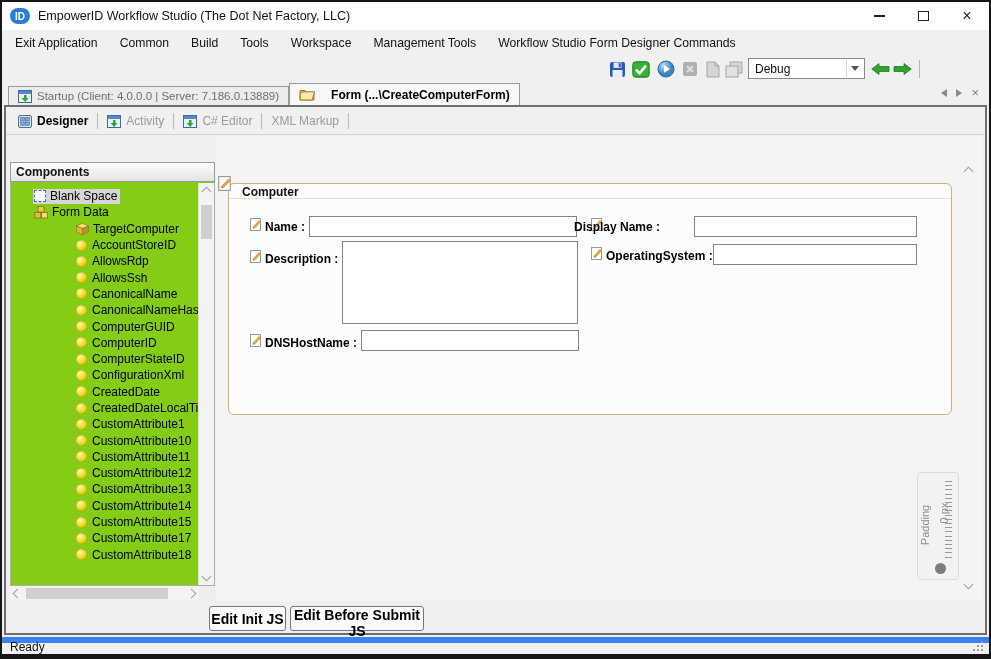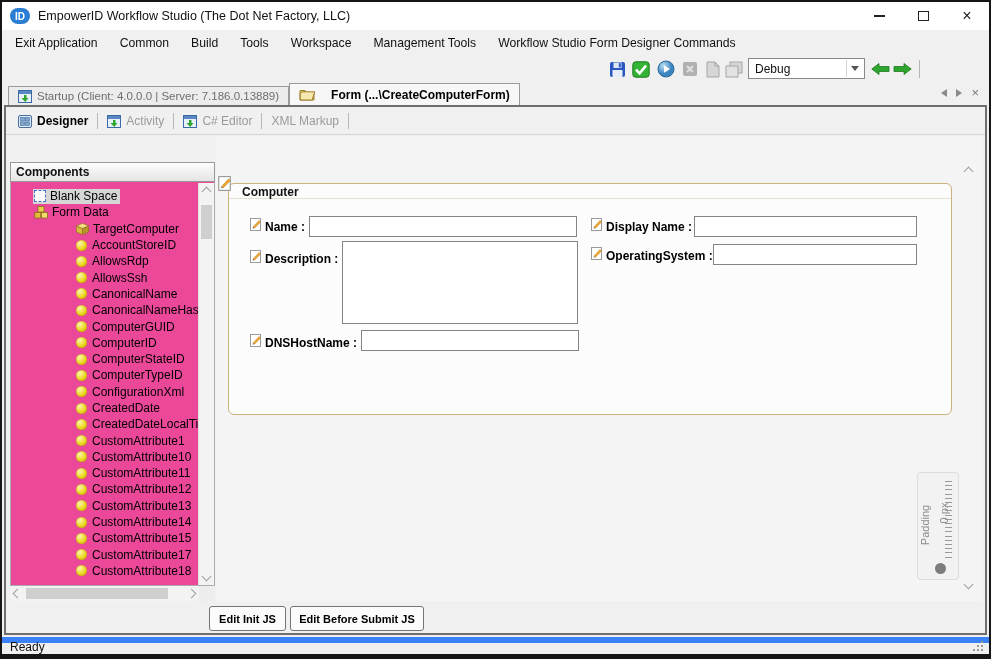--- a/index.html
+++ b/index.html
@@ -39,21 +39,21 @@
   
   .docarea { position:absolute; left:2px; top:103px; width:983px; height:530px; border:2px solid #6e6e6e; background:#f0f0f0; }
   .subtabs { position:absolute; left:12px; top:108px; display:flex; align-items:center; height:22px; }
   .vtab { display:flex; align-items:center; gap:5px; font-size:12px; padding:0 4px; }
   .vtab .lbl-on { font-weight:bold; color:#000; }
   .vtab .lbl-off { color:#9a9a9a; }
   .st-sep { width:1px; height:16px; background:#b8b8b8; margin:0 5px; }
   .subtab-line { position:absolute; left:4px; top:132px; width:979px; height:1px; background:#d6d6d6; }
   
   .cmp-header { position:absolute; left:8px; top:160px; width:205px; height:20px; border:1px solid #999; background:linear-gradient(#fdfdfd,#e4e4e4); font-weight:bold; font-size:12px; line-height:18px; padding-left:5px; }
-  .tree { position:absolute; left:8px; top:180px; width:205px; height:404px; background:#ec4899; border:1px solid #adadad; border-top:none; overflow:hidden; padding-top:6px; }
+  .tree { position:absolute; left:8px; top:180px; width:205px; height:404px; background:#84cc16; border:1px solid #adadad; border-top:none; overflow:hidden; padding-top:6px; }
   .ti { height:16.3px; display:flex; align-items:center; font-size:12px; white-space:nowrap; color:#000; }
   .lv1 { padding-left:22px; } .lv2 { padding-left:64px; } .lv3 { padding-left:64px; }
   .trow { display:inline-flex; align-items:center; height:15px; padding:0 3px 0 1px; }
   .trow.sel { background:#d6d6d6; }
   .ic-blank { width:12px; height:12px; border:1px dashed #4a6fd0; background:#fafafa; flex:none; margin-right:4px; }
   .ic-svg { display:inline-flex; flex:none; margin-right:4px; }
   .ic-ball { width:11px; height:11px; border-radius:50%; background:radial-gradient(circle at 35% 30%, #fdf6b0, #ecd71e 55%, #bfa300); box-shadow:inset 0 0 1px #8a7a00; flex:none; margin-right:5px; }
   
   .vsb { position:absolute; left:196px; top:181px; width:16px; height:402px; background:#f3f3f3; border-left:1px solid #e0e0e0; }
   .vsb-thumb { position:absolute; left:2px; top:22px; width:11px; height:34px; background:#cfcfcf; }
@@ -77,21 +77,21 @@
   .fld-label { position:absolute; font-size:12px; font-weight:bold; color:#000; white-space:nowrap; }
   .txt { position:absolute; border:1px solid #848484; background:#fff; font-family:"Liberation Sans",sans-serif; font-size:12px; padding:2px 4px; }
   .edit-ic { position:absolute; width:13px; height:13px; }
   
   .padbox { position:absolute; left:915px; top:470px; width:42px; height:108px; border:1px solid #dcdcdc; border-radius:4px; background:#f2f2f2; }
   .pad-label { position:absolute; left:-19px; top:46px; width:52px; transform:rotate(-90deg); font-size:11px; color:#8d8d8d; text-align:center; }
   .pad-value { position:absolute; left:11px; top:34px; width:30px; transform:rotate(-90deg); font-size:11px; color:#8d8d8d; text-align:center; }
   .pad-ticks { position:absolute; left:27px; top:8px; width:7px; height:80px; background:repeating-linear-gradient(to bottom, #9a9a9a 0 1px, transparent 1px 4.2px); }
   .pad-knob { position:absolute; left:17px; top:90px; width:11px; height:11px; border-radius:50%; background:#7d7d7d; }
   
-  .btn { position:absolute; top:604px; height:25px; border:1px solid #757575; border-radius:3px; background:#fbfbfb; font-family:"Liberation Sans",sans-serif; font-size:11px; font-weight:bold; color:#000; }
+  .btn { position:absolute; top:604px; height:25px; border:1px solid #757575; border-radius:3px; background:#fbfbfb; font-family:"Liberation Sans",sans-serif; font-size:14px; font-weight:bold; color:#000; }
   .btn1 { left:207px; width:77px; } .btn2 { left:288px; width:134px; }
   
   .statusbar { position:absolute; left:0; top:635px; width:100%; height:17px; background:#f0f0f0; border-top:6px solid #3b82f6; font-size:12px; display:flex; align-items:flex-end; padding-left:8px; }
   .grip { position:absolute; right:5px; bottom:3px; width:11px; height:11px;
     background:
       radial-gradient(circle 1.2px at 9px 2px,  #9a9a9a 99%, transparent),
       radial-gradient(circle 1.2px at 9px 6px,  #9a9a9a 99%, transparent),
       radial-gradient(circle 1.2px at 5px 6px,  #9a9a9a 99%, transparent),
       radial-gradient(circle 1.2px at 9px 10px, #9a9a9a 99%, transparent),
       radial-gradient(circle 1.2px at 5px 10px, #9a9a9a 99%, transparent),
@@ -331,26 +331,20 @@
       </div>
     <div class="ti lv3">
         <span class="trow">
           <span class="ic-ball"></span>
           <span>ComputerStateID</span>
         </span>
       </div>
     <div class="ti lv3">
         <span class="trow">
           <span class="ic-ball"></span>
-          <span>ComputerTypeID</span>
-        </span>
-      </div>
-    <div class="ti lv3">
-        <span class="trow">
-          <span class="ic-ball"></span>
           <span>ConfigurationXml</span>
         </span>
       </div>
     <div class="ti lv3">
         <span class="trow">
           <span class="ic-ball"></span>
           <span>CreatedDate</span>
         </span>
       </div>
     <div class="ti lv3">
@@ -445,21 +439,21 @@
       <path d="M4 9 L3.6 10.6 L5.2 10.2 Z" fill="#5a5a5a"></path>
     </svg>
   <div class="fld-label" style="left:263px; top:218px;">Name :</div>
   <input class="txt" style="left: 307px; top: 214px; width: 268px; height: 21px;" value="">
 
   <svg class="edit-ic" style="left:588px; top:216px;" viewBox="0 0 13 13">
       <rect x="1.5" y="0.5" width="10" height="12" fill="#fff" stroke="#9a9a9a"></rect>
       <path d="M4 9 L10 2.5 L11.5 4 L5.5 10.2 Z" fill="#f0a830" stroke="#b87818" stroke-width="0.5"></path>
       <path d="M4 9 L3.6 10.6 L5.2 10.2 Z" fill="#5a5a5a"></path>
     </svg>
-  <div class="fld-label" style="left:604px; top:218px;">Display Name :</div>
+  <div class="fld-label" style="left:572px; top:218px;">Display Name :</div>
   <input class="txt" style="left: 692px; top: 214px; width: 223px; height: 21px;" value="">
 
   <svg class="edit-ic" style="left:247px; top:248px;" viewBox="0 0 13 13">
       <rect x="1.5" y="0.5" width="10" height="12" fill="#fff" stroke="#9a9a9a"></rect>
       <path d="M4 9 L10 2.5 L11.5 4 L5.5 10.2 Z" fill="#f0a830" stroke="#b87818" stroke-width="0.5"></path>
       <path d="M4 9 L3.6 10.6 L5.2 10.2 Z" fill="#5a5a5a"></path>
     </svg>
   <div class="fld-label" style="left:263px; top:250px;">Description :</div>
   <textarea class="txt" style="left: 340px; top: 239px; width: 236px; height: 83px; resize: none;"></textarea>
 

